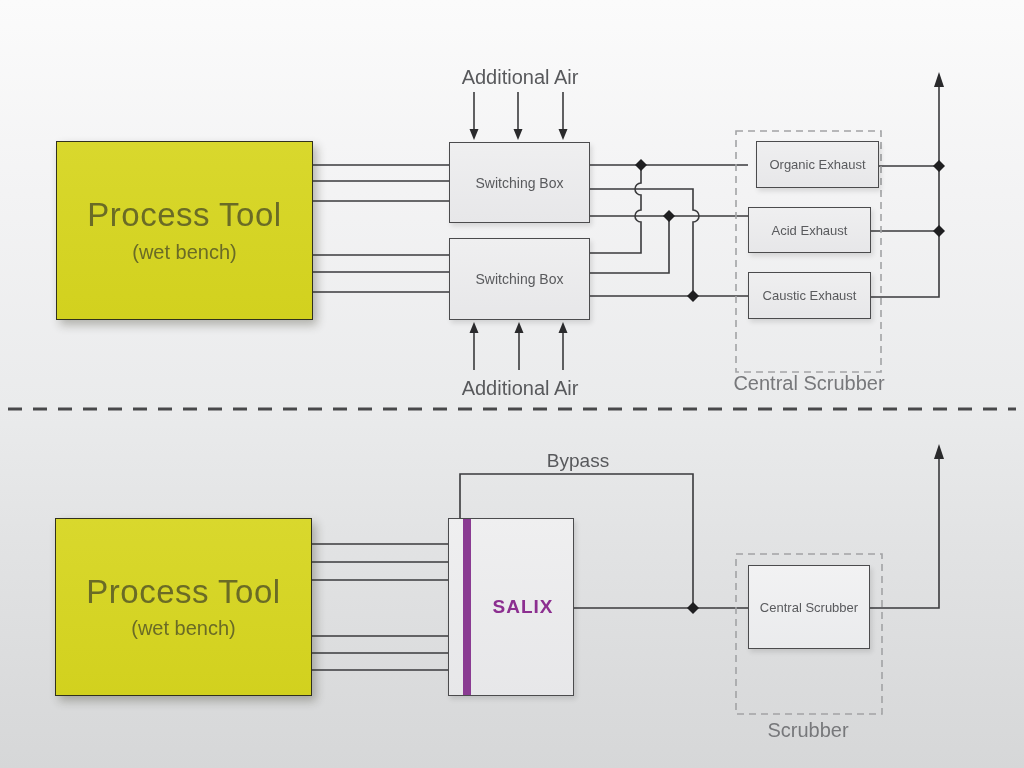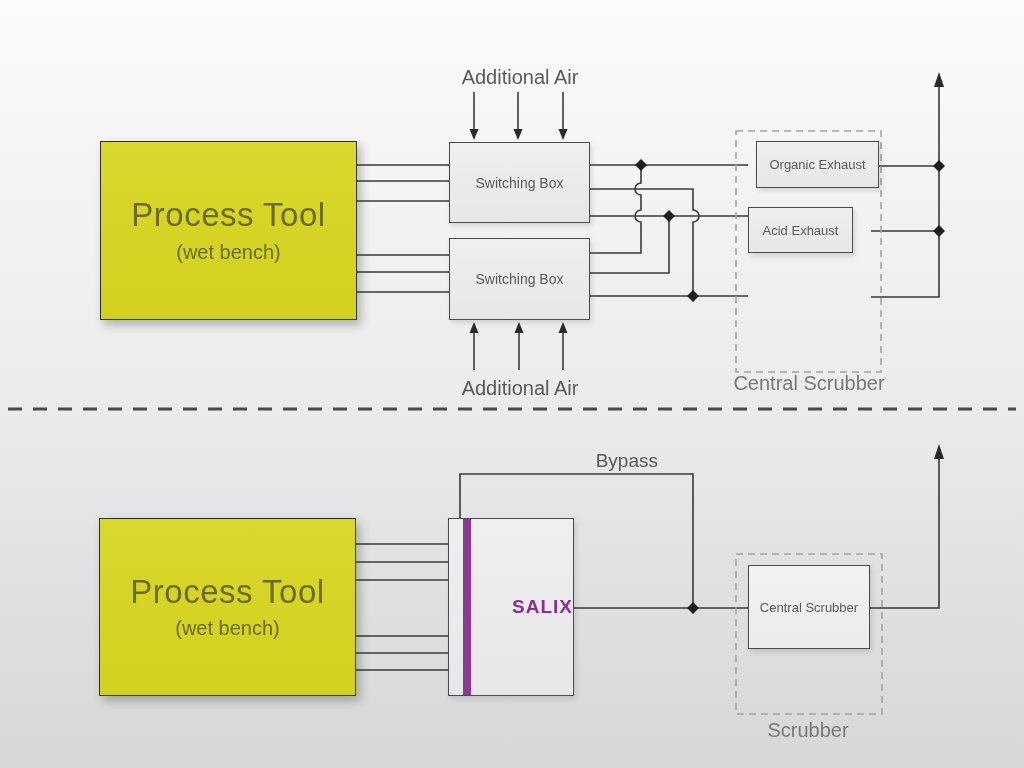--- a/index.html
+++ b/index.html
@@ -26,35 +26,34 @@
     box-shadow: 2px 3px 5px rgba(0,0,0,0.12);
     font-size: 14px;
     color: #595a5d;
   }
   .exhaust-box { font-size: 13px; }
   .yellow-box {
     background: linear-gradient(180deg, #d9d82d 0%, #d2d11e 100%);
     border: 1.5px solid #31311d;
     box-shadow: 4px 5px 9px rgba(40,40,20,0.30);
     color: #6a6b26;
-    margin-left: 44px;
   }
   .pt-title { font-size: 33px; letter-spacing: 0.5px; line-height: 1.1; }
   .pt-sub   { font-size: 20px; margin-top: 7px; }
 
   .float-label {
     position: absolute;
     text-align: center;
     font-size: 20px;
     color: #58595c;
     white-space: nowrap;
   }
   .muted { color: #77787b; }
 
-  #salix-box { padding-left: 24px; align-items: flex-end; }
+  #salix-box { padding-left: 24px; }
   #salix-bar {
     position: absolute; left: 14px; top: 0; bottom: 0; width: 8px;
     background: #8a3b92;
   }
   #salix-text {
     font-size: 19px; font-weight: 700; letter-spacing: 1px;
     color: #8c2f90;
   }
   #bypass-label { font-size: 19px; }
 </style>
@@ -144,30 +143,33 @@
   </div>
 
   <div class="node grey-box" style="left:449px; top:238px; width:141px; height:82px;">
     <span>Switching Box</span>
   </div>
 
   <div class="node grey-box exhaust-box" style="left:748px; top:141px; width:123px; height:47px;margin-left:8px;">
     <span>Organic Exhaust</span>
   </div>
 
-  <div class="node grey-box exhaust-box" style="left:748px; top:207px; width:105px; height:46px;">
+  <div class="node grey-box exhaust-box" style="left:748px; top:207px; width:123px; height:46px;">
     <span>Acid Exhaust</span>
   </div>
 
+  <div class="node grey-box exhaust-box" style="left:748px; top:272px; width:123px; height:47px;">
+    <span>Caustic Exhaust</span>
+  </div>
 
   <div class="float-label muted" style="left:724px; top:372px; width:170px;">Central Scrubber</div>
 
   <div class="float-label" style="left:430px; top:377px; width:180px;">Additional Air</div>
 
-  <div class="float-label" id="bypass-label" style="left:498px; top:450px; width:160px;text-align:right;">Bypass</div>
+  <div class="float-label" id="bypass-label" style="left:498px; top:450px; width:160px;">Bypass</div>
 
   <div class="node yellow-box" style="left:55px; top:518px; width:257px; height:178px;">
     <div class="pt-title">Process Tool</div>
     <div class="pt-sub">(wet bench)</div>
   </div>
 
   <div class="node grey-box" id="salix-box" style="left:448px; top:518px; width:126px; height:178px;">
     <div id="salix-bar"></div>
     <span id="salix-text">SALIX</span>
   </div>

